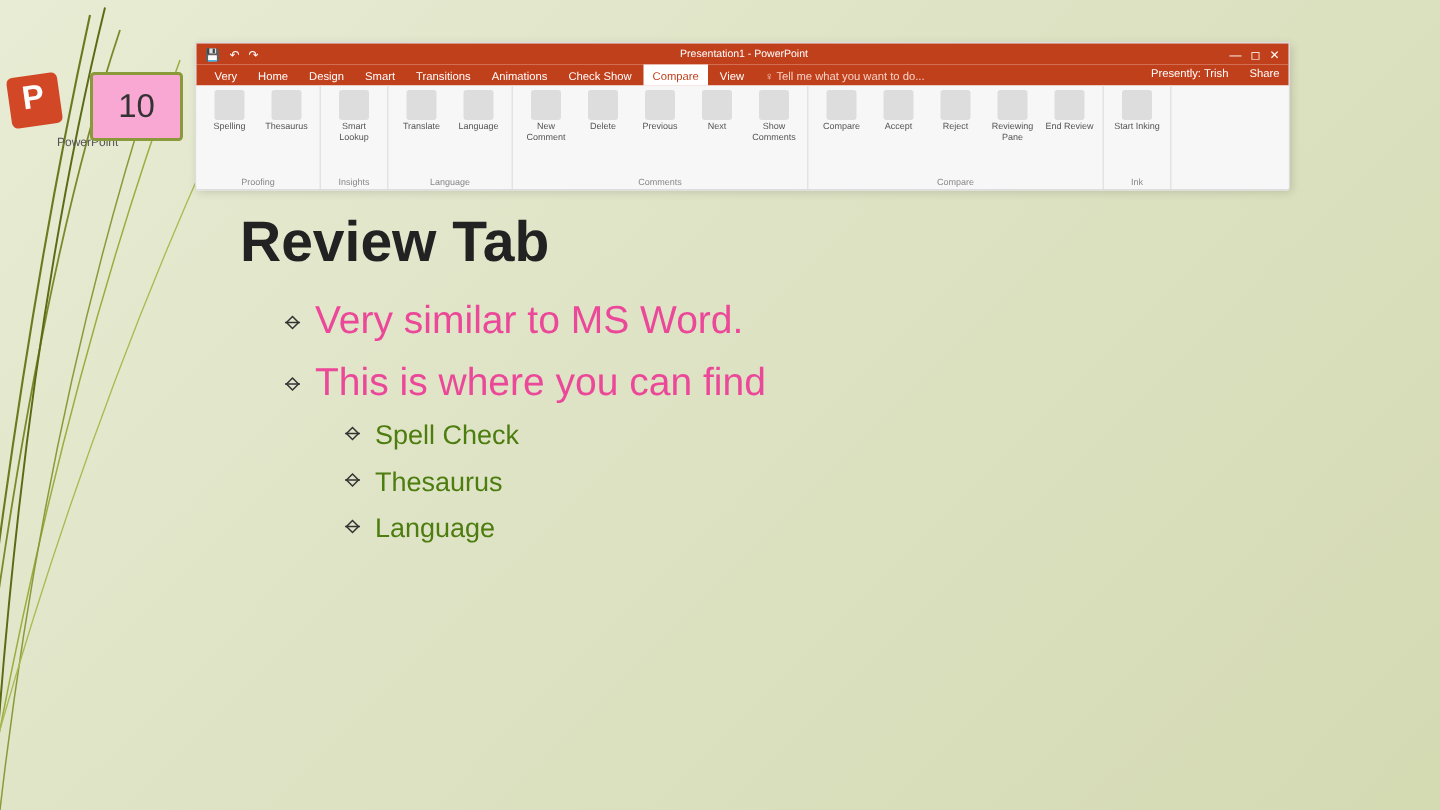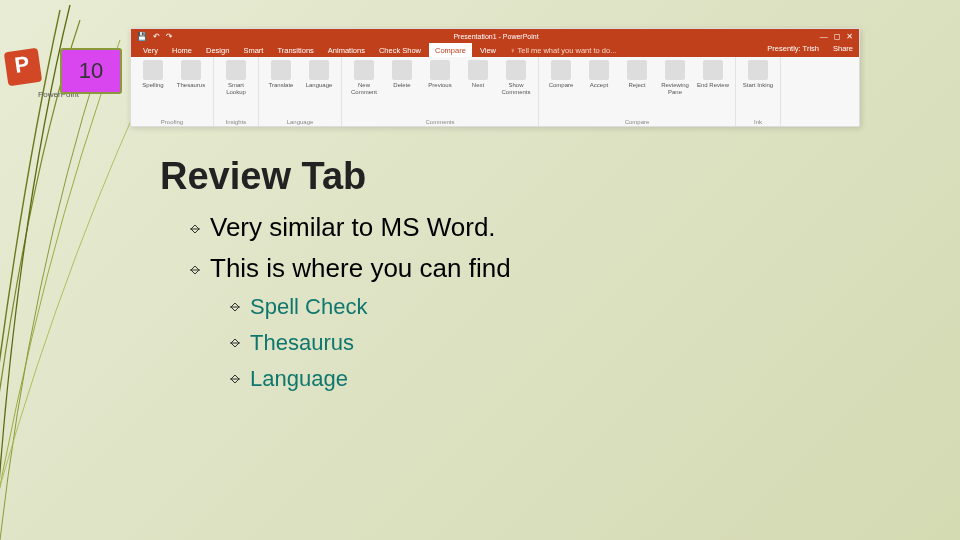--- a/index.html
+++ b/index.html
@@ -19,21 +19,21 @@
     height: 540px;
     pointer-events: none;
   }
   .decorative-lines svg { width: 100%; height: 100%; }
   .slide-number-box {
     position: absolute;
     left: 60px;
     top: 48px;
     width: 62px;
     height: 46px;
-    background: #d946ef;
+    background: #f9a8d4;
     border: 2px solid #8a9a3a;
     border-radius: 3px;
     display: flex;
     align-items: center;
     justify-content: center;
     z-index: 5;
   }
   .slide-number-box span { font-size: 22px; color: #333; }
   .pp-logo {
     position: absolute;
@@ -143,41 +143,41 @@
   .group-label {
     font-size: 6px;
     color: #888;
     text-align: center;
     margin-top: 2px;
   }
 
   .content {
     position: absolute;
     left: 160px;
-    top: 155px;
+    top: 141px;
     width: 720px;
   }
   .heading {
     font-size: 38px;
     font-weight: bold;
     color: #222;
     font-family: Arial, sans-serif;
     margin-bottom: 14px;
   }
   .bullet-l1 {
     font-size: 26px;
-    color: #000000;
+    color: #ec4899;
     margin-left: 28px;
     margin-bottom: 10px;
     display: flex;
     align-items: baseline;
   }
   .bullet-l2 {
-    font-size: 22px;
-    color: #0f766e;
+    font-size: 18px;
+    color: #4d7c0f;
     margin-left: 68px;
     margin-bottom: 10px;
     display: flex;
     align-items: baseline;
   }
   .bullet-marker {
     width: 14px;
     height: 14px;
     display: inline-block;
     margin-right: 8px;

